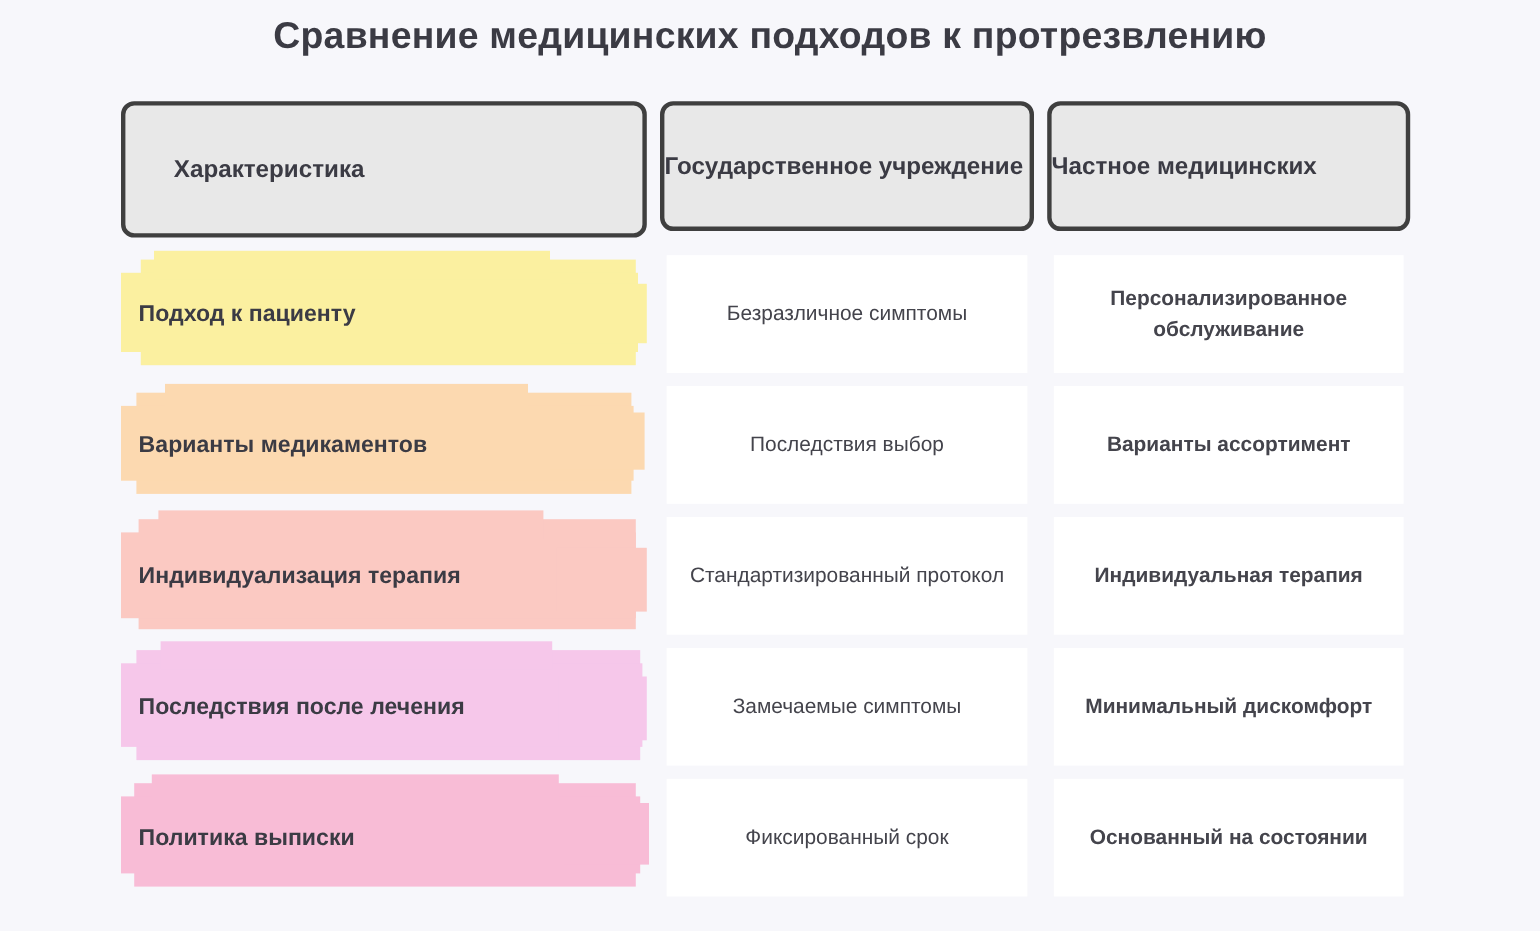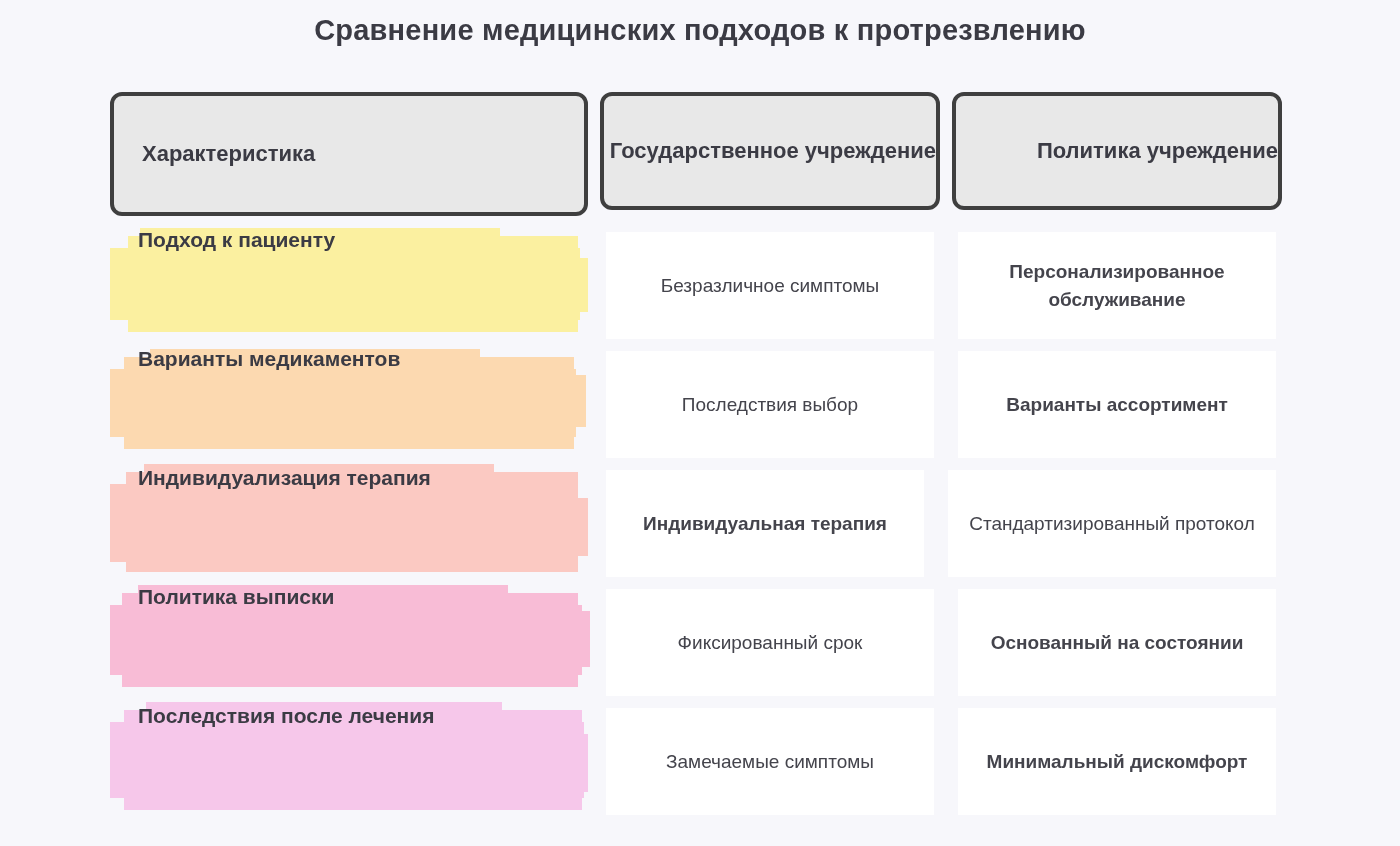--- a/index.html
+++ b/index.html
@@ -15,21 +15,21 @@
     overflow: hidden;
     position: relative;
   }
 
   .page-title {
     position: absolute;
     top: 14px;
     left: 0;
     width: 1400px;
     text-align: center;
-    font-size: 29px;
+    font-size: 34px;
     font-weight: bold;
     color: #3b3b44;
     letter-spacing: 0.2px;
   }
 
   .table-wrap {
     position: absolute;
     top: 92px;
     left: 110px;
     width: 1190px;
@@ -47,27 +47,27 @@
     border: 4px solid #3f3f3f;
     border-radius: 12px;
     display: flex;
     align-items: center;
     box-sizing: border-box;
     position: relative;
   }
   .hdr-feature {
     width: 478px;
     height: 124px;
-    padding-left: 28px;
+    padding-left: 44px;
     justify-content: flex-start;
   }
   .hdr-col {
     width: 340px;
     height: 118px;
-    justify-content: flex-end;
+    justify-content: flex-start;
     text-align: center;
   }
   .hdr-col.second { width: 330px; }
   .hdr span {
     font-size: 22px;
     font-weight: bold;
     color: #3b3b44;
     line-height: 1.35;
   }
 
@@ -78,22 +78,22 @@
     align-items: stretch;
     gap: 12px;
     height: 119px;
     position: relative;
   }
 
   .cell-feature {
     width: 478px;
     position: relative;
     display: flex;
-    align-items: flex-start;
-    padding-left: 28px;
+    align-items: center;
+    padding-left: 16px;
     box-sizing: border-box;
   }
   .cell-feature .hl {
     position: absolute;
     left: 0;
     top: 8px;
     width: 478px;
     height: 100px;
     z-index: 0;
   }
@@ -145,21 +145,21 @@
 <div class="table-wrap">
 
   <div class="header-row">
     <div class="hdr hdr-feature">
       <span>Характеристика</span>
     </div>
     <div class="hdr hdr-col">
       <span>Государственное учреждение</span>
     </div>
     <div class="hdr hdr-col second">
-      <span>Политика учреждение</span>
+      <span>Частное медицинских</span>
     </div>
   </div>
 
   <div class="rows">
 
     <div class="row">
       <div class="cell-feature">
         <div class="hl" style="color:#fbf0a0">
           <div class="blob" style="left:18px;  top:2px;   width:450px; height:96px;"></div>
           <div class="blob" style="left:0px;   top:14px;  width:470px; height:72px;"></div>
@@ -201,27 +201,47 @@
     <div class="row">
       <div class="cell-feature">
         <div class="hl" style="color:#fbc9c2">
           <div class="blob" style="left:16px;  top:0px;   width:452px; height:100px;"></div>
           <div class="blob" style="left:0px;   top:12px;  width:468px; height:78px;"></div>
           <div class="blob" style="left:34px;  top:-8px;  width:350px; height:26px;"></div>
           <div class="blob" style="left:396px; top:26px;  width:82px;  height:58px;"></div>
         </div>
         <span class="label">Индивидуализация терапия</span>
       </div>
+      <div class="cell-val">
+        <div class="white"></div>
+        <span>Стандартизированный протокол</span>
+      </div>
       <div class="cell-val second">
         <div class="white"></div>
         <span>Индивидуальная терапия</span>
       </div>
-      <div class="cell-val">
-        <div class="white"></div>
-        <span>Стандартизированный протокол</span>
+    </div>
+
+    <div class="row">
+      <div class="cell-feature">
+        <div class="hl" style="color:#f6c7ea">
+          <div class="blob" style="left:14px;  top:0px;   width:458px; height:100px;"></div>
+          <div class="blob" style="left:0px;   top:12px;  width:474px; height:76px;"></div>
+          <div class="blob" style="left:36px;  top:-8px;  width:356px; height:26px;"></div>
+          <div class="blob" style="left:398px; top:24px;  width:80px;  height:58px;"></div>
+        </div>
+        <span class="label">Последствия после лечения</span>
+      </div>
+      <div class="cell-val">
+        <div class="white"></div>
+        <span>Замечаемые симптомы</span>
+      </div>
+      <div class="cell-val second">
+        <div class="white"></div>
+        <span>Минимальный дискомфорт</span>
       </div>
     </div>
 
     <div class="row">
       <div class="cell-feature">
         <div class="hl" style="color:#f8bcd6">
           <div class="blob" style="left:12px;  top:2px;   width:456px; height:94px;"></div>
           <div class="blob" style="left:0px;   top:14px;  width:472px; height:70px;"></div>
           <div class="blob" style="left:28px;  top:-6px;  width:370px; height:24px;"></div>
           <div class="blob" style="left:402px; top:20px;  width:78px;  height:56px;"></div>
@@ -231,34 +251,14 @@
       <div class="cell-val">
         <div class="white"></div>
         <span>Фиксированный срок</span>
       </div>
       <div class="cell-val second">
         <div class="white"></div>
         <span>Основанный на состоянии</span>
       </div>
     </div>
 
-    <div class="row">
-      <div class="cell-feature">
-        <div class="hl" style="color:#f6c7ea">
-          <div class="blob" style="left:14px;  top:0px;   width:458px; height:100px;"></div>
-          <div class="blob" style="left:0px;   top:12px;  width:474px; height:76px;"></div>
-          <div class="blob" style="left:36px;  top:-8px;  width:356px; height:26px;"></div>
-          <div class="blob" style="left:398px; top:24px;  width:80px;  height:58px;"></div>
-        </div>
-        <span class="label">Последствия после лечения</span>
-      </div>
-      <div class="cell-val">
-        <div class="white"></div>
-        <span>Замечаемые симптомы</span>
-      </div>
-      <div class="cell-val second">
-        <div class="white"></div>
-        <span>Минимальный дискомфорт</span>
-      </div>
-    </div>
-
   </div>
 </div>
 
 </body></html>

